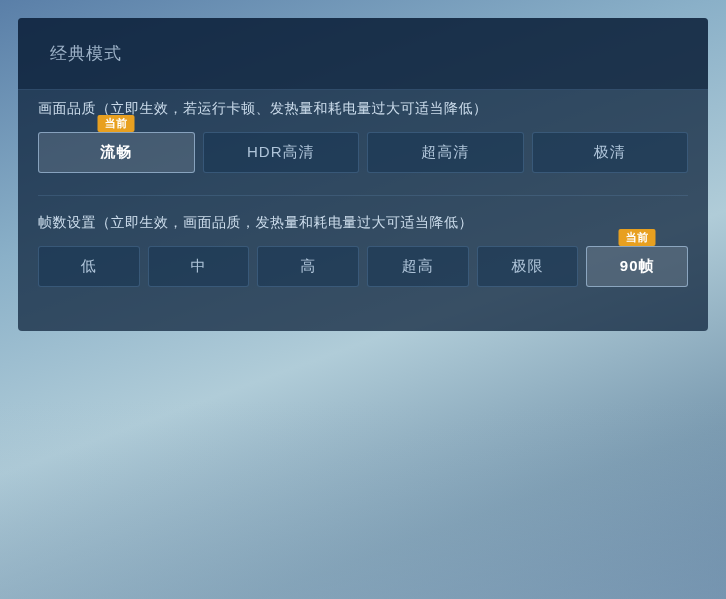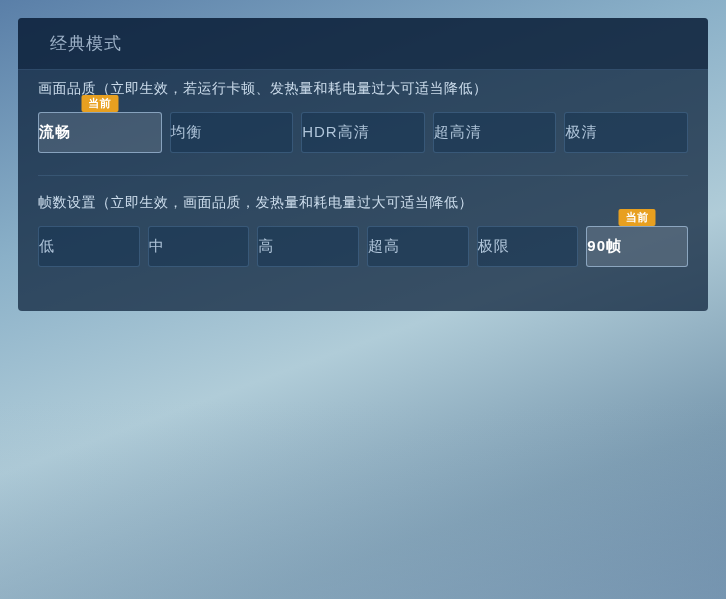--- a/index.html
+++ b/index.html
@@ -36,21 +36,21 @@
 
     
     .tabs-row {
       display: flex;
       flex-direction: row;
       background: rgba(10, 30, 55, 0.5);
       border-bottom: 1px solid rgba(100,140,180,0.3);
     }
 
     .tab {
-      padding: 14px 32px;
+      padding: 24px 32px;
       font-size: 17px;
       color: rgba(200,220,240,0.75);
       cursor: pointer;
       letter-spacing: 1px;
       position: relative;
     }
 
     .tab.active {
       color: #fff;
       background: rgba(30, 60, 100, 0.6);
@@ -86,21 +86,21 @@
       flex-direction: row;
       gap: 8px;
       align-items: flex-end;
     }
 
     .option-btn {
       position: relative;
       padding: 10px 0;
       min-width: 80px;
       flex: 1;
-      text-align: left;
+      text-align: center;
       font-size: 15px;
       color: rgba(200,220,240,0.85);
       background: rgba(20, 50, 80, 0.5);
       border: 1px solid rgba(100,140,180,0.35);
       border-radius: 3px;
       cursor: pointer;
       letter-spacing: 1px;
     }
 
     .option-btn.active {
@@ -154,23 +154,20 @@
 
     <div class="section">
       <div class="section-label">画面品质（立即生效，若运行卡顿、发热量和耗电量过大可适当降低）</div>
       <div class="options-row">
 
         <div class="option-btn current active">
           <span class="badge-current">当前</span>
           <span>流畅</span>
         </div>
         <div class="option-btn">
-          <span>均衡</span>
-        </div>
-        <div class="option-btn">
           <span>HDR高清</span>
         </div>
         <div class="option-btn">
           <span>超高清</span>
         </div>
         <div class="option-btn">
           <span>极清</span>
         </div>
 
       </div>

